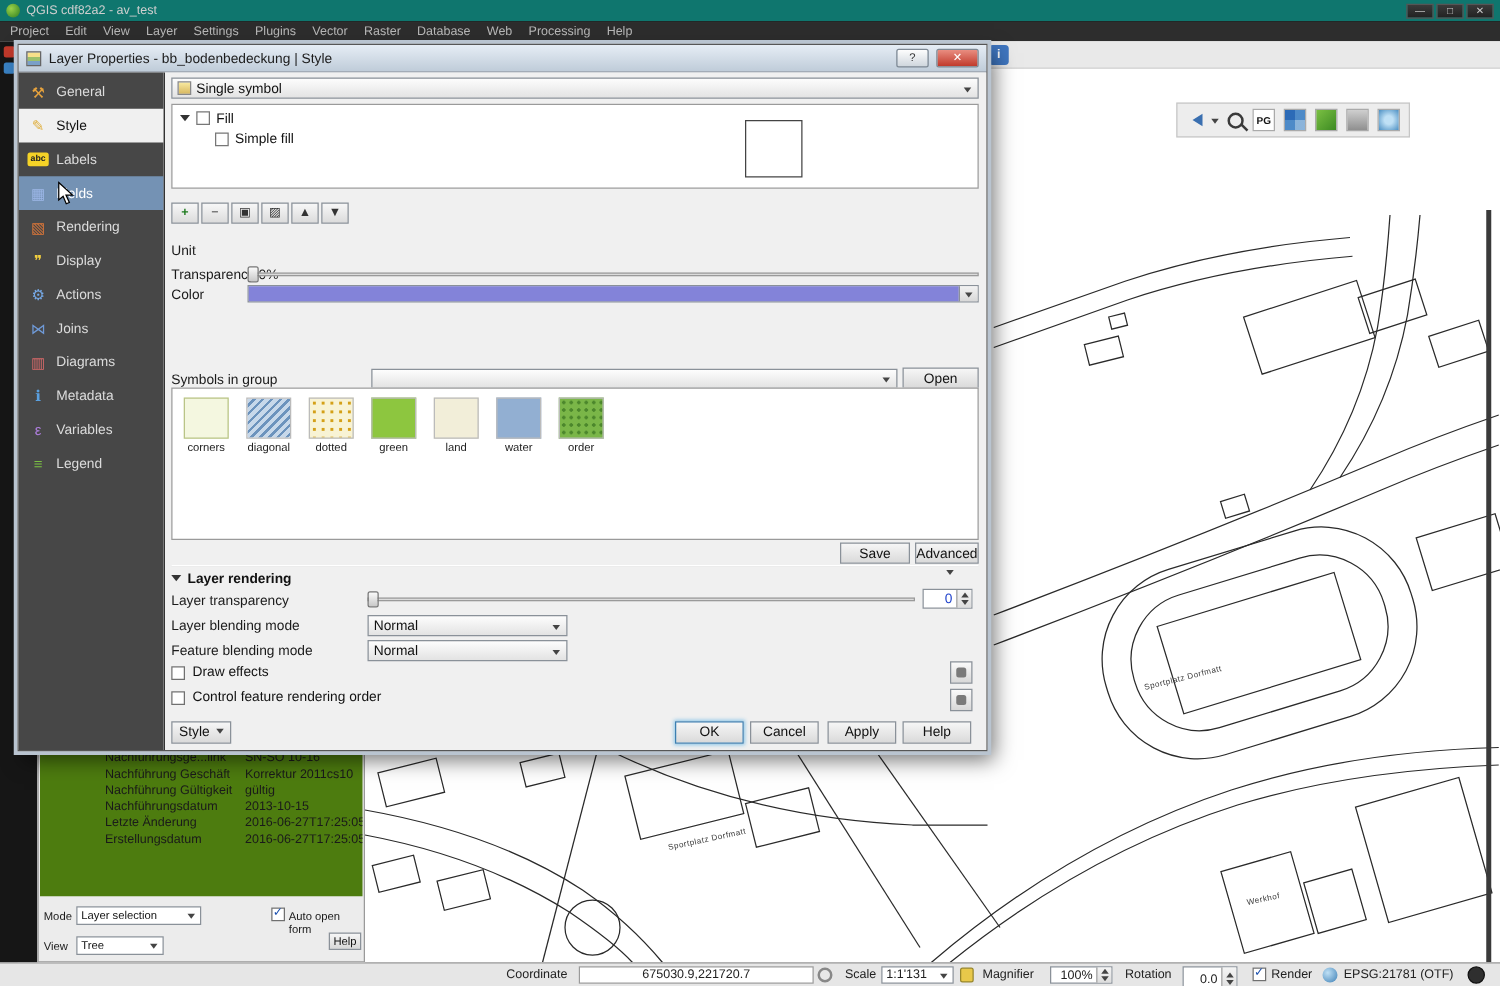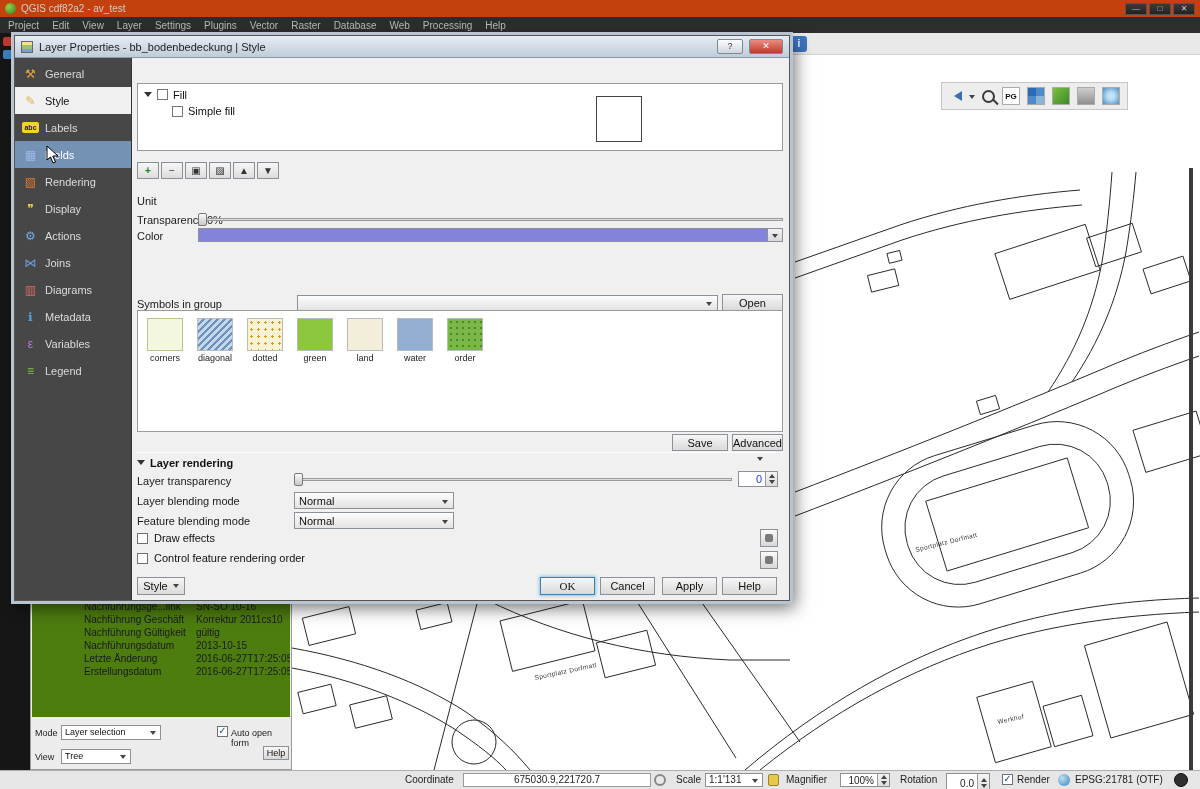--- a/index.html
+++ b/index.html
@@ -1,20 +1,20 @@
 <!DOCTYPE html>
 <html><head>
 <meta charset="utf-8">
 <style>
   *{margin:0;padding:0;box-sizing:border-box;font-family:"Liberation Sans","DejaVu Sans",sans-serif;}
   body{background:#333;}
   #screen{position:relative;width:1200px;height:789px;background:#000;overflow:hidden;font-size:11px;color:#111;}
 
   
-  #titlebar{height:17px;background:#c2410c;display:flex;align-items:center;gap:5px;padding:0 5px;color:#cfcfcf;font-size:10px;}
+  #titlebar{height:17px;background:#0f766e;display:flex;align-items:center;gap:5px;padding:0 5px;color:#cfcfcf;font-size:10px;}
   #app-icon{width:11px;height:11px;border-radius:50%;background:radial-gradient(circle at 35% 35%,#9ad24a,#2e7d1f);}
   #win-controls{margin-left:auto;display:flex;gap:2px;}
   .win-btn{width:22px;height:12px;background:linear-gradient(#3a3a3a,#222);border:1px solid #555;color:#ccc;font-size:8px;line-height:10px;text-align:center;}
   #menubar{height:16px;background:#2d2d2d;display:flex;gap:13px;align-items:center;padding:0 8px;color:#b8b8b8;font-size:10px;}
   .menu-item{cursor:default;}
 
   
   #canvas{position:absolute;left:0;top:33px;width:1200px;height:737px;background:#fff;}
   #canvas svg{position:absolute;left:0;top:0;}
   #canvas svg *{vector-effect:non-scaling-stroke;}
@@ -74,21 +74,21 @@
   .mini-btn{width:22px;height:17px;border:1px solid #8a9199;background:linear-gradient(#f7f7f7,#dcdcdc);font-size:10px;text-align:center;line-height:15px;color:#333;}
   .mini-btn.green{color:#1d7a1d;font-weight:bold;}
   .slider .groove{position:absolute;left:0;right:0;top:6px;height:3px;background:#dcdcdc;border:1px solid #9a9a9a;}
   .slider .handle{position:absolute;top:1px;width:9px;height:13px;background:linear-gradient(#fafafa,#c8c8c8);border:1px solid #777;border-radius:2px;}
   .color-btn{border:1px solid #8a9199;display:flex;}
   .color-fill{flex:1;}
   .color-arrow{width:15px;background:linear-gradient(#f2f2f2,#d8d8d8);border-left:1px solid #8a9199;position:relative;}
   .color-arrow::after{content:"";position:absolute;left:4px;top:5px;border:3px solid transparent;border-top:4px solid #444;}
   .btn{border:1px solid #8a9199;background:linear-gradient(#f6f6f6,#dadada);font-size:11px;text-align:center;line-height:16px;color:#111;}
   .btn.drop::after{content:"";display:inline-block;margin-left:5px;border:3px solid transparent;border-top:4px solid #444;vertical-align:middle;}
-  .btn.default{border:1px solid #3c7fb1;box-shadow:0 0 3px 1px #8dc6e8;font-family:Liberation Serif, serif;}
+  .btn.default{border:1px solid #3c7fb1;box-shadow:0 0 3px 1px #8dc6e8;}
   .sep{height:1px;background:#c8c8c8;border-bottom:1px solid #fff;}
   .section-h{display:flex;align-items:center;gap:5px;font-weight:bold;font-size:11px;}
   .swatch-row{display:flex;gap:10px;padding:7px;}
   .swatch-item{width:40px;text-align:center;}
   .swatch{width:36px;height:33px;margin:0 auto;border:1px solid #bbb;}
   .swatch-label{font-size:9px;margin-top:2px;color:#222;}
   .swatch[data-pattern="corners"]{background:#f4f7e0;border-color:#b9c487;}
   .swatch[data-pattern="diagonal"]{background:repeating-linear-gradient(135deg,#c7d8ea 0 3px,#6c93bd 3px 5px);}
   .swatch[data-pattern="dotted"]{background-color:#f8f3d4;background-image:radial-gradient(#d4a017 1.2px,transparent 1.4px);background-size:7px 7px;}
   .swatch[data-pattern="green"]{background:#8dc63f;}
@@ -318,20 +318,24 @@
             <span>Variables</span>
           </div>
         <div class="side-item">
             <span class="si si-11">≡</span>
             <span>Legend</span>
           </div>
       </div>
 
       <div class="dlg-content">
 
+        <div class="combo" style="left:5px;top:4px;width:646px">
+          <span class="combo-ico"></span>
+          <span>Single symbol</span>
+        </div>
 
         <div class="panel-white" style="left:5px;top:25px;width:646px;height:68px">
           <div class="tree-row" style="left:6px;top:4px">
             <span class="tri-down"></span>
             <span class="tree-ico"></span>
             <span>Fill</span>
           </div>
           <div class="tree-row" style="left:34px;top:21px">
             <span class="tree-ico"></span>
             <span>Simple fill</span>

